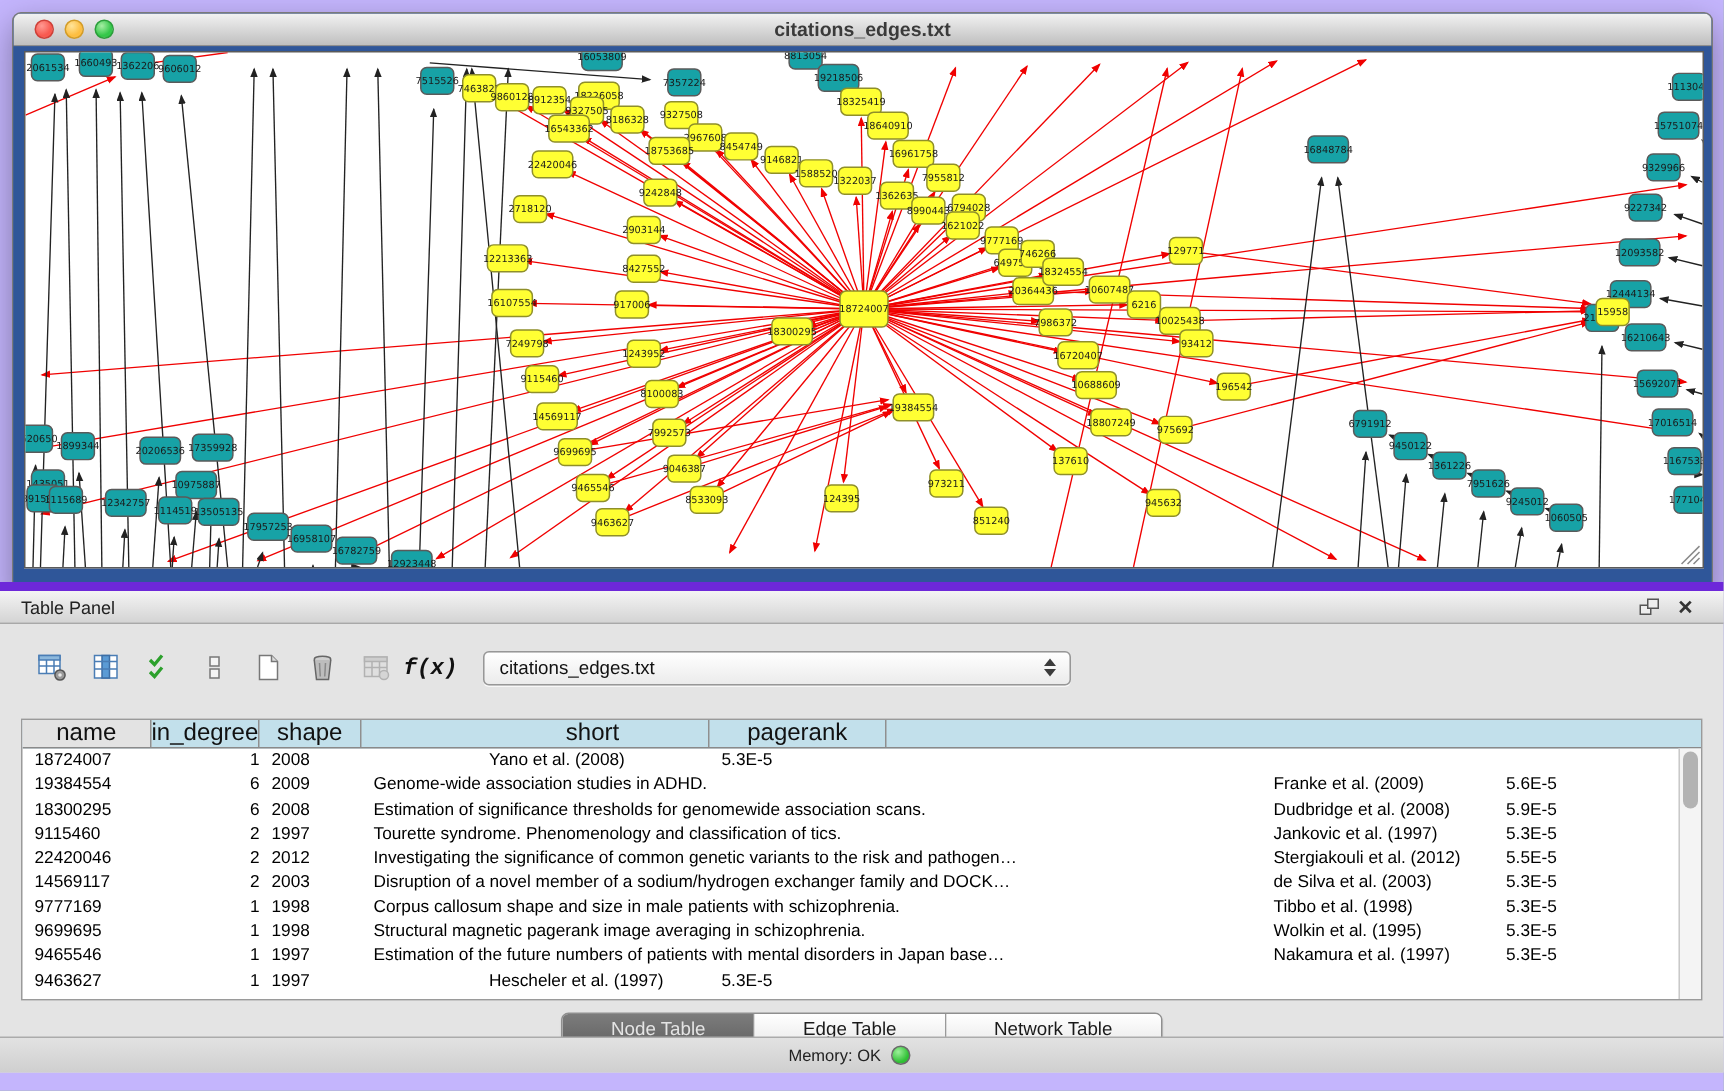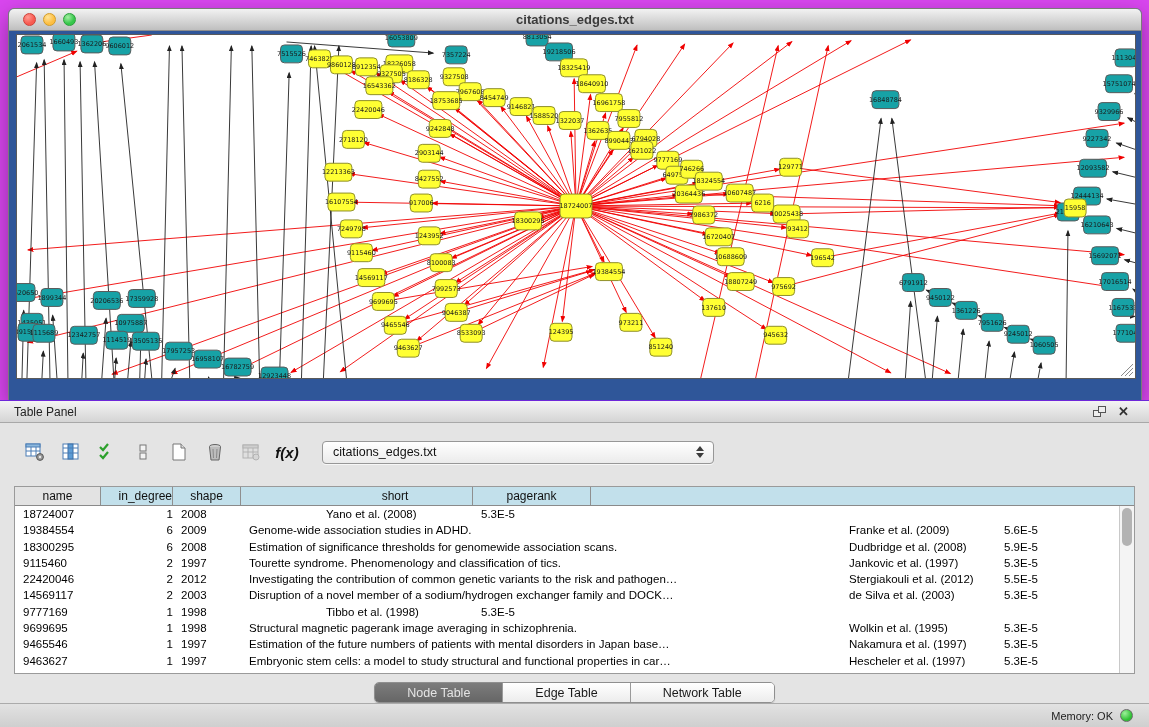--- a/index.html
+++ b/index.html
@@ -1,68 +1,68 @@
 <!DOCTYPE html>
 <html><head>
 <meta charset="utf-8">
 <style>
   * { margin:0; padding:0; box-sizing:border-box; }
   html,body { width:1149px; height:727px; overflow:hidden;
     font-family:"Liberation Sans", sans-serif; background:#d9d9d9; }
-  .desktop { position:absolute; inset:0; background:#d946ef; }
+  .desktop { position:absolute; inset:0; background:#c4b5fd; }
 
   
   .graph-window { position:absolute; left:8px; top:8px; width:1134px; height:392px;
     border:1px solid #7a7a7a; border-radius:6px 6px 0 0;
     box-shadow:0 8px 22px rgba(0,0,0,.35); background:#2f5699; }
   .titlebar { height:22px; border-radius:5px 5px 0 0;
     background:linear-gradient(#f2f2f2,#bfbfbf); border-bottom:1px solid #8e8e8e;
     position:relative; display:flex; align-items:center; }
   .traffic { position:absolute; left:14px; top:4px; display:flex; gap:7px; }
   .tl { width:13px; height:13px; border-radius:50%; }
   .tl.r { background:radial-gradient(circle at 35% 30%, #ff9a93,#f85a50 60%); border:1px solid #ce4038; }
   .tl.y { background:radial-gradient(circle at 35% 30%, #ffe49a,#fdbe41 60%); border:1px solid #d39c27; }
   .tl.g { background:radial-gradient(circle at 35% 30%, #a6eea4,#35c74a 60%); border:1px solid #2b9e3a; }
   .win-title { flex:1; text-align:center; font-size:13px; font-weight:600; color:#3a3a3a; }
   .frame { position:relative; width:100%; height:369px; background:#2f5699;
     padding:3px 7px 21px 7px; }
   svg.netcanvas { display:block; width:1120px; height:345px; background:#ffffff;
     border:1px solid #5a5a5a; }
 
   
-  .table-panel { position:absolute; left:0; top:400px; width:1149px; height:327px;
-    background:#e4e4e4; border-top:1px solid #6d28d9; }
+  .table-panel { position:absolute; left:0; top:388px; width:1149px; height:327px;
+    background:#e4e4e4; border-top:6px solid #6d28d9; }
   .panel-header { height:22px; background:linear-gradient(#f4f4f4,#d4d4d4);
     border-bottom:1px solid #a8a8a8; display:flex; align-items:center;
     padding:0 14px; font-size:12px; color:#222; }
   .panel-header .spacer { flex:1; }
   .ph-icons { display:flex; align-items:center; gap:12px; margin-right:6px; }
   .float-ic { position:relative; width:13px; height:11px; }
   .float-ic .sq1 { position:absolute; left:0; bottom:0; width:8px; height:7px; border:1px solid #555; background:#eee; }
   .float-ic .sq2 { position:absolute; right:0; top:0; width:8px; height:7px; border:1px solid #555; background:#eee; }
   .close-ic { font-size:13px; font-weight:bold; color:#333; line-height:1; }
 
   .toolbar { display:flex; align-items:center; margin:14px 0 0 20px; height:30px; }
   .tb-btn { width:30px; height:26px; display:flex; align-items:center; justify-content:center;
     margin-right:6px; border-radius:3px; }
   .tb-btn svg { display:block; }
-  .fx { font-family:Liberation Sans, sans-serif; font-style:italic; font-size:15px;
+  .fx { font-family:Liberation Mono, monospace; font-style:italic; font-size:15px;
     color:#111; font-weight:bold; }
   .combo { position:relative; width:392px; height:23px; margin-left:14px;
     border:1px solid #979797; border-radius:4px;
     background:linear-gradient(#ffffff,#ebebeb); box-shadow:0 1px 0 rgba(255,255,255,.7);
     display:flex; align-items:center; padding:0 24px 0 10px; font-size:12.5px; color:#111; }
   .combo .arrows { position:absolute; right:9px; top:4px; display:flex; flex-direction:column; gap:2px; }
   .combo .up { width:0; height:0; border-left:4px solid transparent; border-right:4px solid transparent; border-bottom:5px solid #3c3c3c; }
   .combo .dn { width:0; height:0; border-left:4px solid transparent; border-right:4px solid transparent; border-top:5px solid #3c3c3c; }
 
   .table-container { position:absolute; left:14px; top:85px; width:1121px; height:188px;
     background:#ffffff; border:1px solid #9a9a9a; overflow:hidden; }
   .thead { display:flex; height:19px; background:#c2e0eb; border-bottom:1px solid #8a8a8a; }
-  .th { font-size:12px; color:#111; text-align:center; line-height:18px;
+  .th { font-size:16px; color:#111; text-align:center; line-height:18px;
     border-right:1px solid #8f8f8f; overflow:hidden; white-space:nowrap; }
   .th.first { background:#e3e3e3; }
   .tr { display:flex; height:16.3px; }
   .td { font-size:11.5px; color:#000; line-height:16px; padding-left:8px;
     overflow:hidden; white-space:nowrap; }
   .c0{width:86px;} .c1{width:72px;text-align:right;} .c2{width:68px;} .c3{width:523px;}
   .c4{width:77px;margin-top:33px;} .c5{width:155px;} .c6{width:118px;}
   .vscroll { position:absolute; right:0; top:19px; bottom:0; width:15px;
     background:#f4f4f4; border-left:1px solid #c9c9c9; }
   .vthumb { position:absolute; left:2px; top:2px; width:10px; height:38px;
@@ -71,21 +71,21 @@
   .tabs { position:absolute; left:0; right:0; top:281px; display:flex; justify-content:center; }
   .seg { display:flex; border:1px solid #8f8f8f; border-radius:5px; overflow:hidden;
     height:21px; box-shadow:0 1px 1px rgba(0,0,0,.15); }
   .seg .tab { padding:0 32px; font-size:12.5px; line-height:20px; background:linear-gradient(#ffffff,#ececec);
     color:#1a1a1a; border-right:1px solid #9a9a9a; }
   .seg .tab:last-child { border-right:none; }
   .seg .tab.sel { background:linear-gradient(#7c7c7c,#666666); color:#e4e4e4; }
 
   .statusbar { position:absolute; left:0; bottom:0; width:100%; height:24px;
     background:linear-gradient(#e2e2e2,#cfcfcf); border-top:1px solid #ababab;
-    display:flex; align-items:center; justify-content:flex-end; padding-right:16px; gap:7px; }
+    display:flex; align-items:center; justify-content:center; padding-right:16px; gap:7px; }
   .statusbar .mem { font-size:11px; color:#222; }
   .memdot { width:13px; height:13px; border-radius:50%;
     background:radial-gradient(circle at 35% 30%, #9df09a,#2fc034 65%); border:1px solid #6a6a6a; }
 </style>
 </head>
 <body>
 
 <div class="desktop">
 
   <div class="graph-window">
@@ -826,38 +826,39 @@
             <div class="td c2">1997</div>
             <div class="td c3">Tourette syndrome. Phenomenology and classification of tics.</div>
             <div class="td c4">0</div>
             <div class="td c5">Jankovic et al. (1997)</div>
             <div class="td c6">5.3E-5</div>
           </div>
           <div class="tr">
             <div class="td c0">22420046</div>
             <div class="td c1">2</div>
             <div class="td c2">2012</div>
-            <div class="td c3">Investigating the contribution of common genetic variants to the risk and pathogen…</div>
+            <div class="td c3">Investigating the significance of common genetic variants to the risk and pathogen…</div>
             <div class="td c4">0</div>
             <div class="td c5">Stergiakouli et al. (2012)</div>
             <div class="td c6">5.5E-5</div>
           </div>
           <div class="tr">
             <div class="td c0">14569117</div>
             <div class="td c1">2</div>
             <div class="td c2">2003</div>
             <div class="td c3">Disruption of a novel member of a sodium/hydrogen exchanger family and DOCK…</div>
             <div class="td c4">0</div>
             <div class="td c5">de Silva et al. (2003)</div>
             <div class="td c6">5.3E-5</div>
           </div>
           <div class="tr">
             <div class="td c0">9777169</div>
             <div class="td c1">1</div>
             <div class="td c2">1998</div>
+            <div class="td c3">Corpus callosum shape and size in male patients with schizophrenia.</div>
             <div class="td c4">0</div>
             <div class="td c5">Tibbo et al. (1998)</div>
             <div class="td c6">5.3E-5</div>
           </div>
           <div class="tr">
             <div class="td c0">9699695</div>
             <div class="td c1">1</div>
             <div class="td c2">1998</div>
             <div class="td c3">Structural magnetic pagerank image averaging in schizophrenia.</div>
             <div class="td c4">0</div>
@@ -870,21 +871,20 @@
             <div class="td c2">1997</div>
             <div class="td c3">Estimation of the future numbers of patients with mental disorders in Japan base…</div>
             <div class="td c4">0</div>
             <div class="td c5">Nakamura et al. (1997)</div>
             <div class="td c6">5.3E-5</div>
           </div>
           <div class="tr">
             <div class="td c0">9463627</div>
             <div class="td c1">1</div>
             <div class="td c2">1997</div>
-            <div class="td c3">Embryonic stem cells: a model to study structural and functional properties in car…</div>
             <div class="td c4">0</div>
             <div class="td c5">Hescheler et al. (1997)</div>
             <div class="td c6">5.3E-5</div>
           </div>
         </div>
       <div class="vscroll">
         <div class="vthumb"></div>
       </div>
     </div>
 

